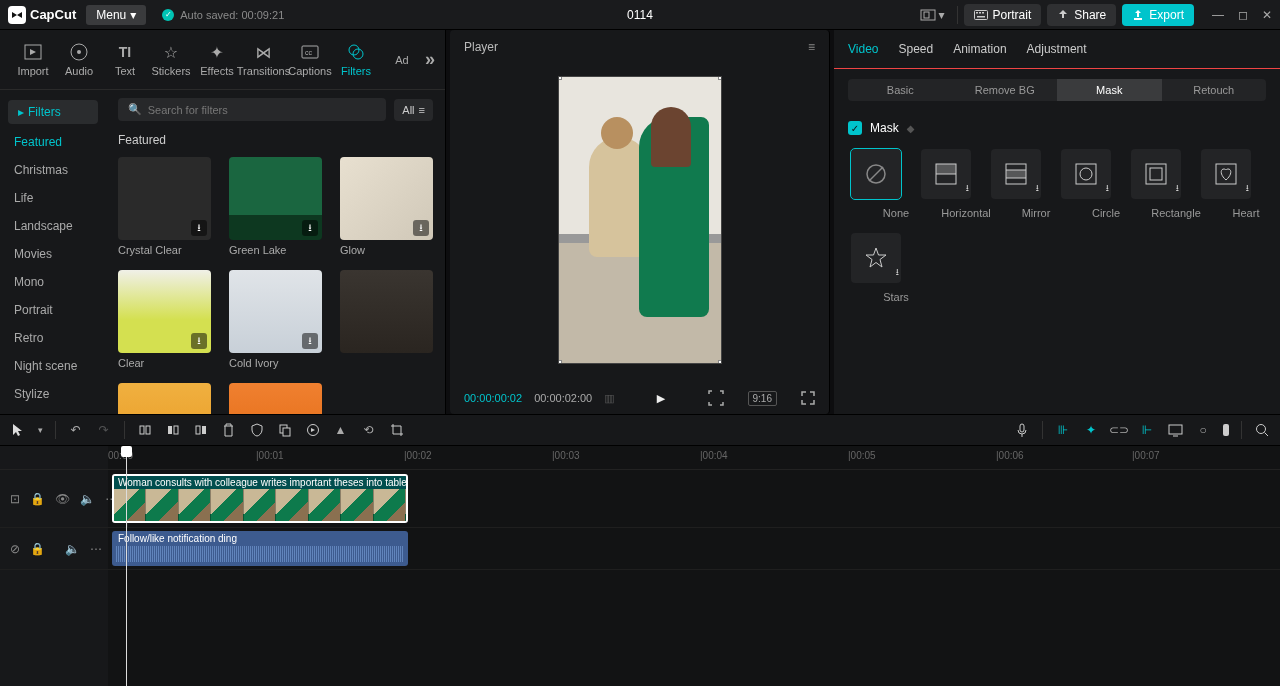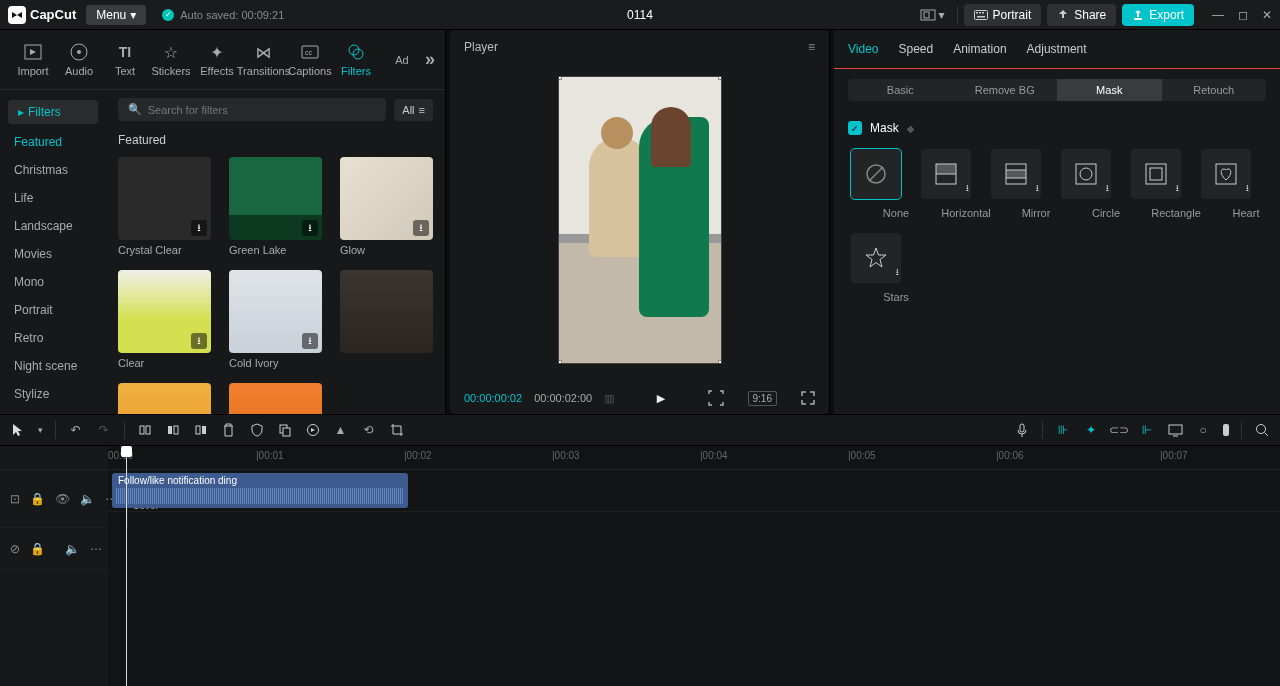--- a/index.html
+++ b/index.html
@@ -567,23 +567,39 @@
   </div>
   <div class="timeline-body">
     <div class="ruler" id="ruler">
         <div class="ruler-mark" style="left: 0px;">00:00</div>
         <div class="ruler-mark" style="left: 148px;">|00:01</div>
         <div class="ruler-mark" style="left: 296px;">|00:02</div>
         <div class="ruler-mark" style="left: 444px;">|00:03</div>
         <div class="ruler-mark" style="left: 592px;">|00:04</div>
         <div class="ruler-mark" style="left: 740px;">|00:05</div>
         <div class="ruler-mark" style="left: 888px;">|00:06</div>
-        <div class="ruler-mark" style="left: 1052px; text-align: center;">|00:07</div>
+        <div class="ruler-mark" style="left: 1024px; text-align: center;">|00:07</div>
       </div>
     <div class="tracks">
+      <div class="track-row">
+        <div class="clip video">
+          <div class="label">Woman consults with colleague writes important theses into table</div>
+          <div class="thumbs">
+              <div></div>
+              <div></div>
+              <div></div>
+              <div></div>
+              <div></div>
+              <div></div>
+              <div></div>
+              <div></div>
+              <div></div>
+            </div>
+        </div>
+      </div>
       <div class="track-row audio-row">
         <div class="clip audio">
           <div class="label">Follow/like notification ding</div>
           <div class="wave"></div>
         </div>
       </div>
     </div>
     <div class="playhead"></div>
   </div>
 </div>

